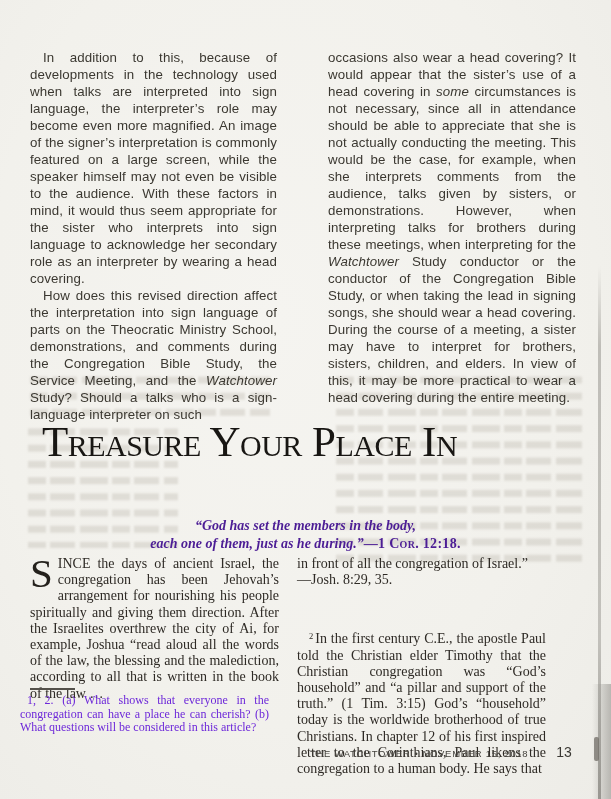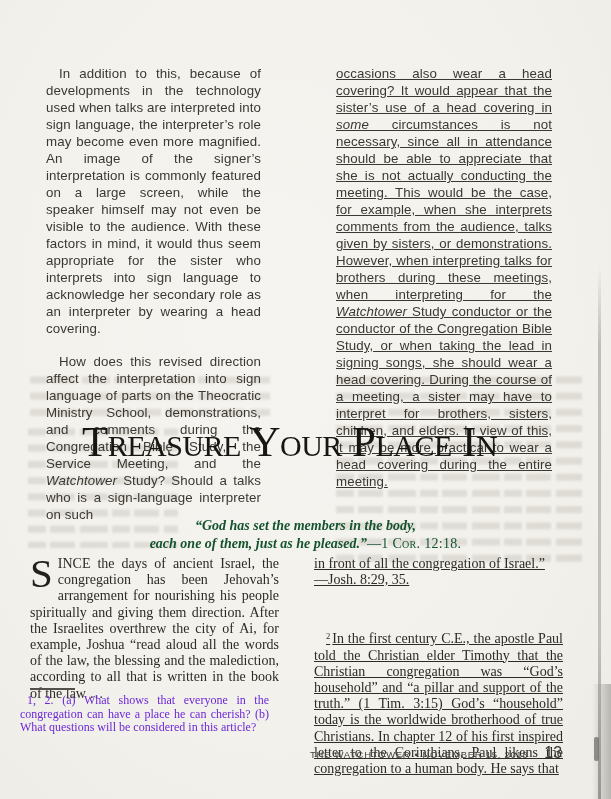--- a/index.html
+++ b/index.html
@@ -6,57 +6,57 @@
   body{width:611px;height:799px;position:relative;overflow:hidden;
        background:radial-gradient(ellipse at 45% 40%, #f5f4f0 0%, #f2f1ec 60%, #edece7 100%);
        font-family:"Liberation Sans", sans-serif;}
   .page{position:absolute;inset:0;}
 
   
   .col{position:absolute;top:49px;width:248px;text-align:justify;
        font-family:"Liberation Sans", sans-serif;font-size:13.3px;line-height:17px;
        color:#3b3831;letter-spacing:.1px;}
   .col-left{left:30px;width:247px;}
-  .col-right{left:320px;text-decoration:underline;}
-  .col p{margin:16px;}
+  .col-right{left:328px;}
+  .col p{margin:0;}
   .col p.indent{text-indent:13px;}
 
   
   .title{position:absolute;left:0;top:421px;width:499px;text-align:center;
          font-family:"Liberation Serif", serif;font-variant:small-caps;
-         font-size:43px;line-height:41px;color:#181613;letter-spacing:-0.5px;margin-left:40px;}
+         font-size:43px;line-height:41px;color:#181613;letter-spacing:-0.5px;}
 
   
   .quote{position:absolute;left:0;top:517px;width:611px;text-align:center;
          font-family:"Liberation Serif", serif;font-style:italic;font-weight:bold;
-         font-size:14px;line-height:18px;color:#14532d;}
-  .quote .attr{font-style:normal;font-weight:normal;font-variant:small-caps;letter-spacing:.3px;}
+         font-size:14px;line-height:18px;color:#4c1d95;}
+  .quote .attr{font-style:normal;font-weight:bold;font-variant:small-caps;letter-spacing:.3px;}
 
   
   .scol{position:absolute;top:556px;width:249px;text-align:justify;
         font-family:"Liberation Serif", serif;font-size:14px;line-height:16.2px;
         color:#2e2a25;}
   .scol-left{left:30px;}
-  .scol-right{left:314px;text-decoration:underline;}
+  .scol-right{left:297px;}
   .scol p{margin:0;}
   .scol p.indent{text-indent:12px;margin-top:40px;}
   .dropcap{float:left;font-size:41px;line-height:31px;padding:2px 5px 0 0;color:#24211c;}
   sup.vnum{font-size:8.5px;vertical-align:4px;margin-right:2px;}
 
   
   .footnote-rule{position:absolute;left:30px;top:688px;width:45px;height:2px;background:#53504a;}
   .footnote{position:absolute;left:20px;top:694px;width:249px;text-align:justify;
             font-family:"Liberation Serif", serif;font-size:12px;line-height:13.6px;
             color:#6d28d9;text-indent:7px;}
 
   
   .footer{position:absolute;left:310px;top:744px;width:236px;text-align:right;
           font-family:"Liberation Sans", sans-serif;font-size:9.5px;letter-spacing:.7px;
           color:#44423d;white-space:nowrap;}
-  .footer .pnum{font-size:16px;letter-spacing:0;margin-left:16px;color:#3a3833;}
+  .footer .pnum{font-size:14px;letter-spacing:0;margin-left:28px;color:#3a3833;}
   .footer .bullet{margin:0 4px;}
 
   
   .ghost{position:absolute;filter:blur(1.1px);opacity:.55;pointer-events:none;}
   .ghost::before{content:"";display:block;width:100%;height:100%;
     background:repeating-linear-gradient(180deg, transparent 0px, transparent 4px,
       rgba(148,140,126,.38) 5px, rgba(148,140,126,.38) 11px, transparent 12px, transparent 16.2px);
     -webkit-mask-image:repeating-linear-gradient(90deg,#000 0 18px,transparent 18px 22px,#000 22px 47px,transparent 47px 52px,#000 52px 80px,transparent 80px 84px);
     mask-image:repeating-linear-gradient(90deg,#000 0 18px,transparent 18px 22px,#000 22px 47px,transparent 47px 52px,#000 52px 80px,transparent 80px 84px);}
   .ghost-a{left:30px;top:372px;width:240px;height:46px;}
@@ -89,21 +89,21 @@
   <div class="col col-right">
     <p><span>occasions also wear a head covering? It would appear that the sister’s use of a head covering in </span><i>some</i><span> circumstances is not necessary, since all in attendance should be able to appreciate that she is not actually conducting the meeting. This would be the case, for example, when she interprets comments from the audience, talks given by sisters, or demonstrations. However, when interpreting talks for brothers during these meetings, when interpreting for the </span><i>Watchtower</i><span> Study conductor or the conductor of the Congregation Bible Study, or when taking the lead in signing songs, she should wear a head covering. During the course of a meeting, a sister may have to interpret for brothers, sisters, children, and elders. In view of this, it may be more practical to wear a head covering during the entire meeting.</span></p>
   </div>
 
   <div class="title">
     <div>Treasure Your Place In</div>
   </div>
 
   <div class="quote">
     <div>“God has set the members in the body,</div>
-    <div><span>each one of them, just as he pleased.”</span><span class="attr">—1 Cor. 12:18.</span></div>
+    <div><span>each one of them, just as he during.”</span><span class="attr">—1 Cor. 12:18.</span></div>
   </div>
 
   <div class="scol scol-left">
     <p><span class="dropcap">S</span><span>INCE the days of ancient Israel, the congregation has been Jehovah’s arrangement for nourishing his people spiritually and giving them direction. After the Israelites overthrew the city of Ai, for example, Joshua “read aloud all the words of the law, the blessing and the malediction, according to all that is written in the book of the law …</span></p>
   </div>
 
   <div class="scol scol-right">
     <p><span>in front of all the congregation of Israel.”</span><br><span>—Josh. 8:29, 35.</span></p>
     <p class="indent"><sup class="vnum">2</sup><span>In the first century C.E., the apostle Paul told the Christian elder Timothy that the Christian congregation was “God’s household” and “a pillar and support of the truth.” (1 Tim. 3:15) God’s “household” today is the worldwide brotherhood of true Christians. In chapter 12 of his first inspired letter to the Corinthians, Paul likens the congregation to a human body. He says that</span></p>
   </div>

